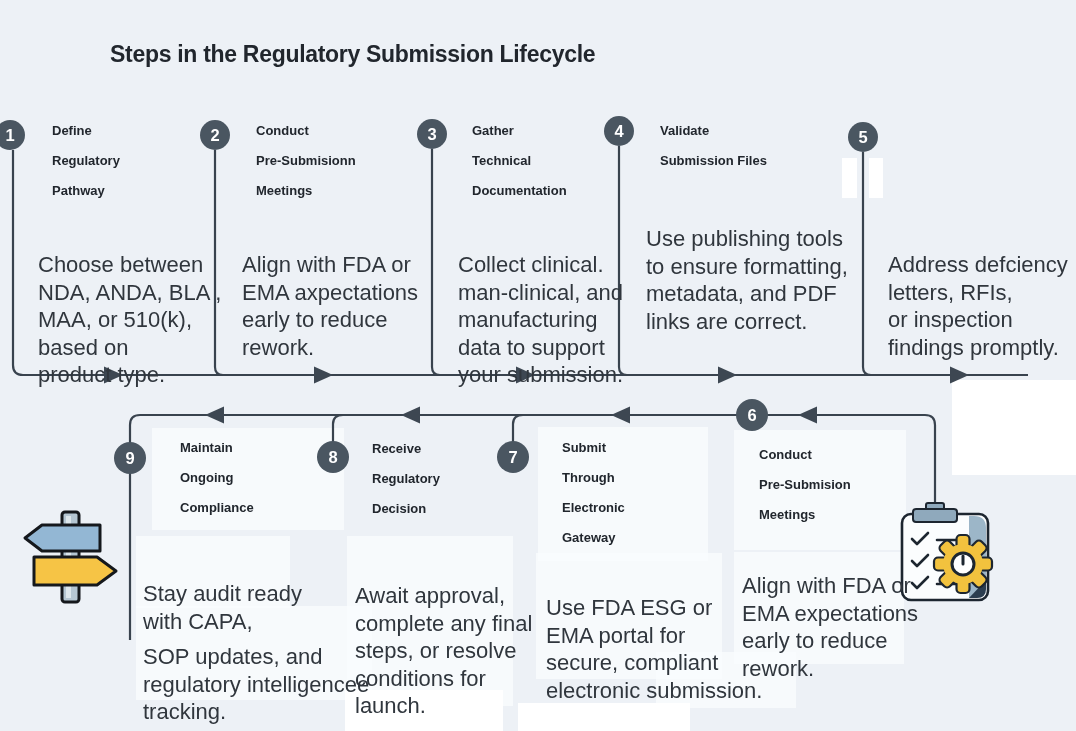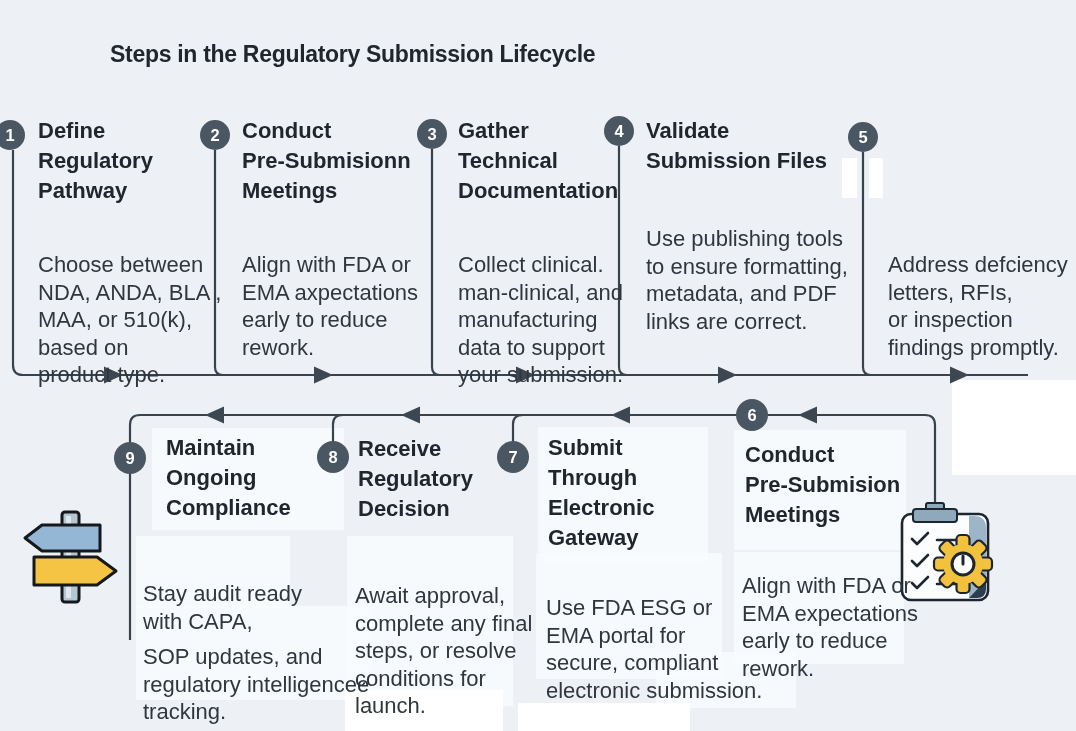--- a/index.html
+++ b/index.html
@@ -13,22 +13,22 @@
   }
   .panel{position:absolute;background:rgba(250,252,254,0.78);}
   .panel.bright{background:#ffffff;}
   #main-title{
     position:absolute;left:110px;top:41px;
     font-size:23px;font-weight:700;color:#21262d;
     letter-spacing:-0.3px;white-space:nowrap;
   }
   .step-title{
     position:absolute;
-    font-size:22px;font-weight:700;line-height:30px;
-    color:#21262d;white-space:pre-line;
+    font-size:13px;font-weight:700;line-height:30px;
+    color:#21262d;white-space:pre-line;margin-left:14px;
   }
   .step-body{
     position:absolute;
     font-size:22px;font-weight:400;line-height:27.5px;
     color:#30363d;white-space:pre-line;margin-top:36px;
   }
   svg{position:absolute;left:0;top:0;}
   .flow{stroke:#39434e;stroke-width:2.2;fill:none;}
   .arrow{fill:#3d4752;stroke:none;}
   .badge{fill:#4a5661;}

